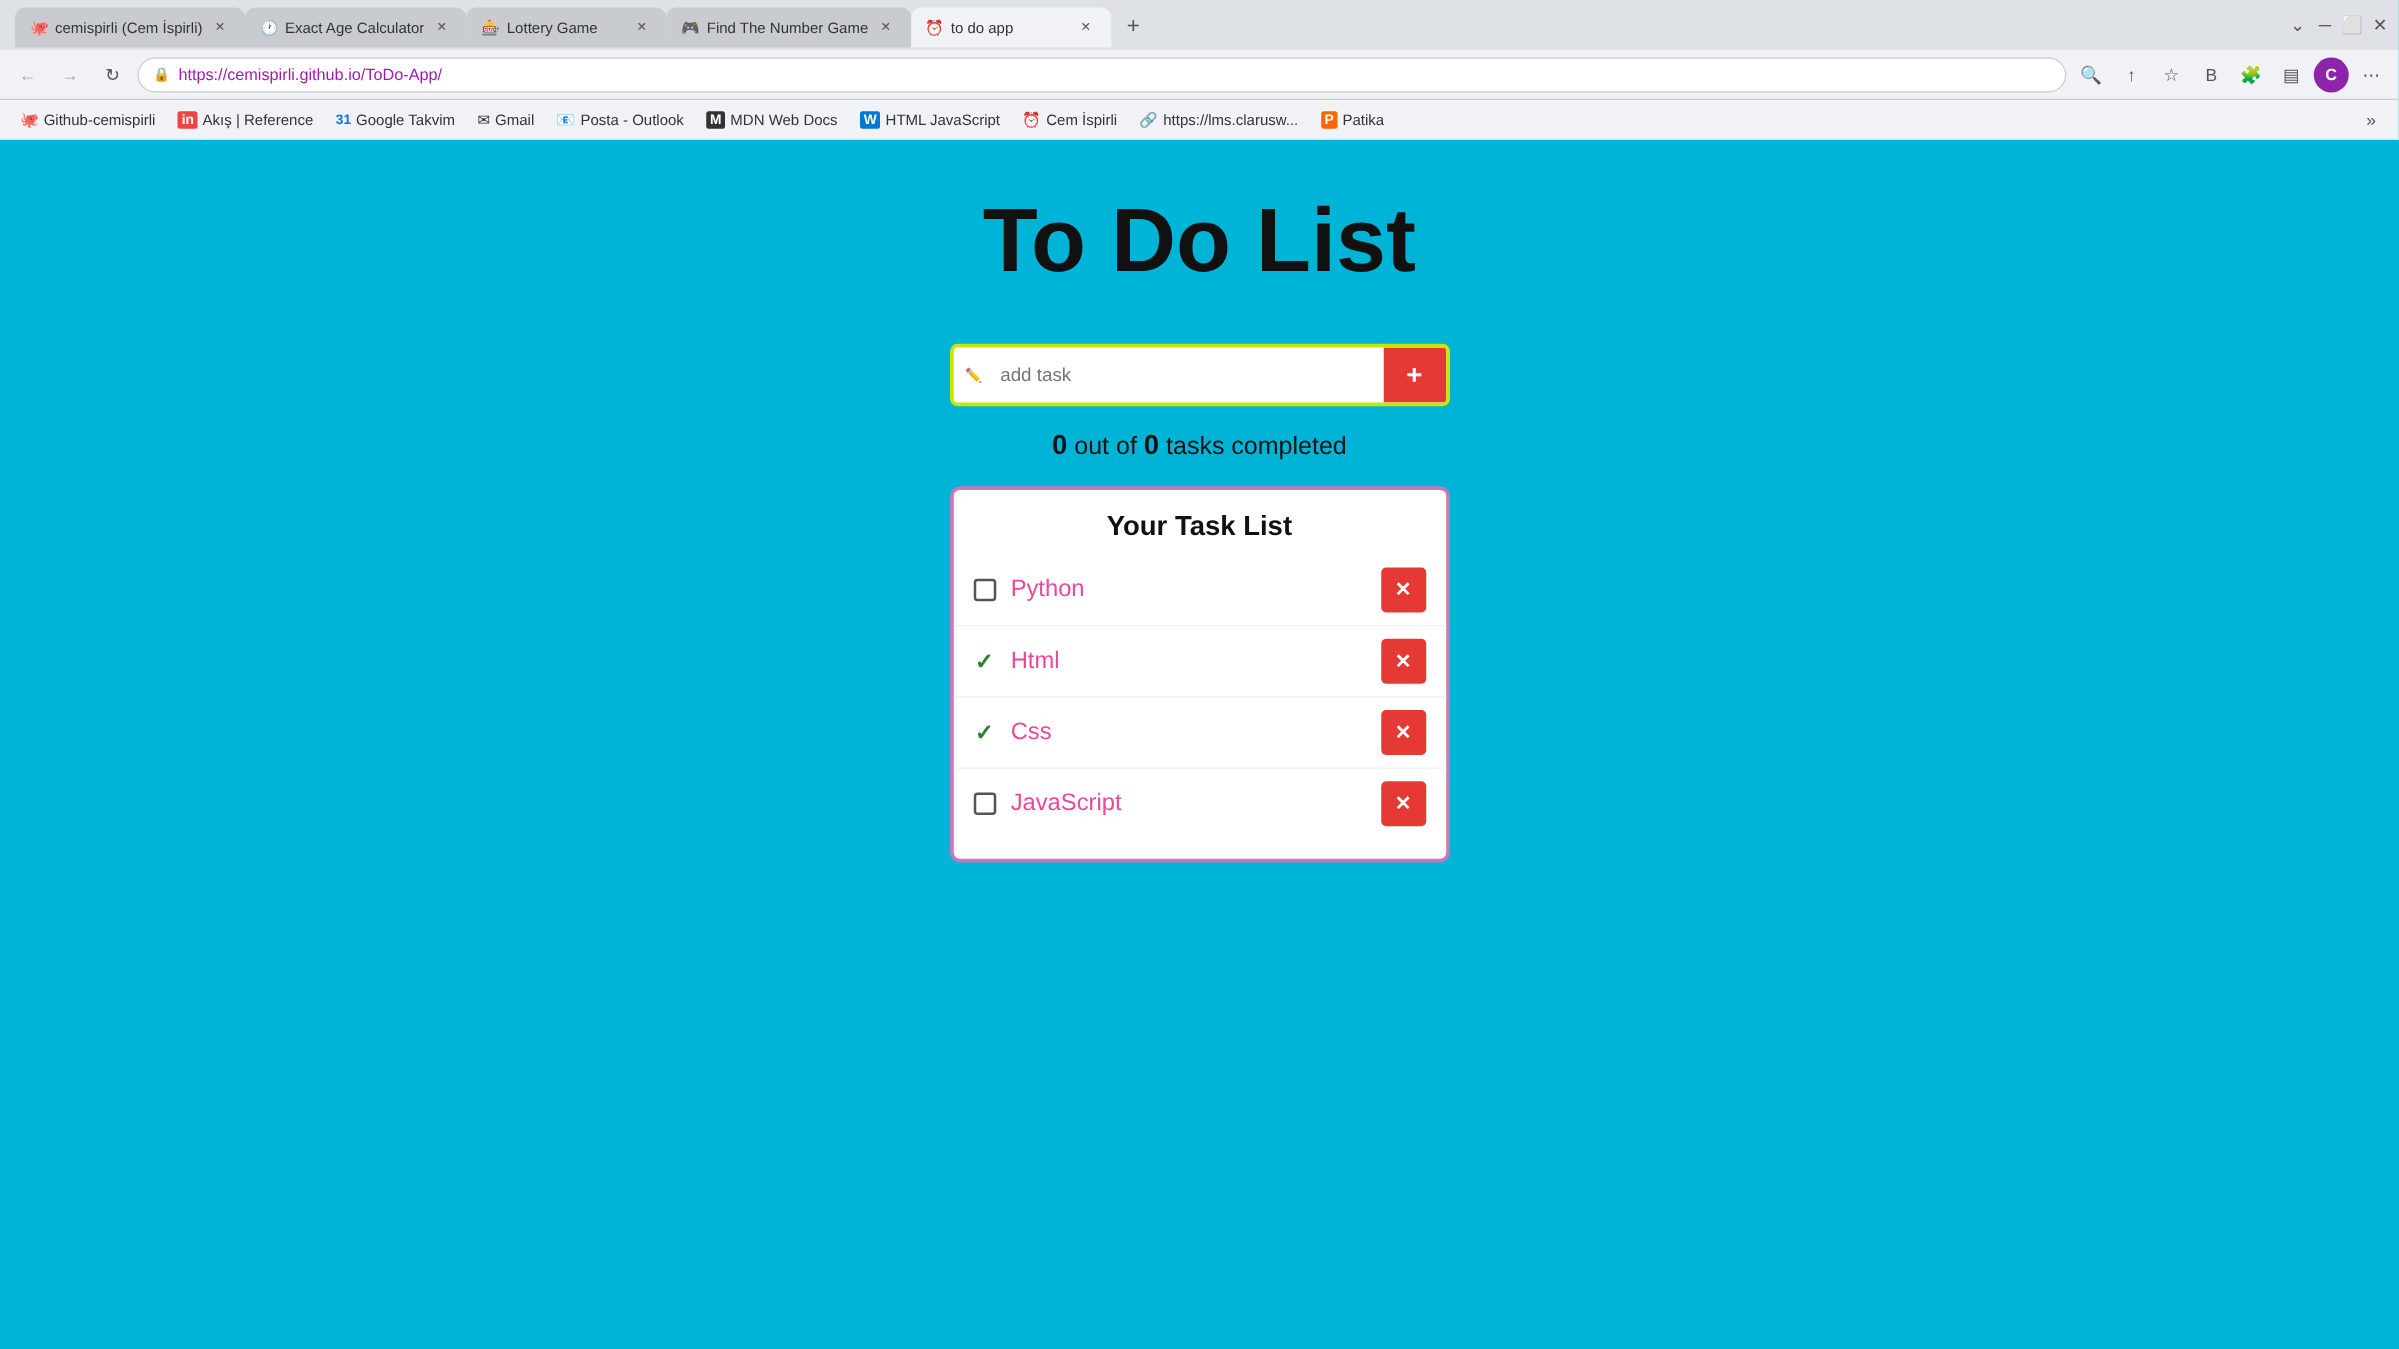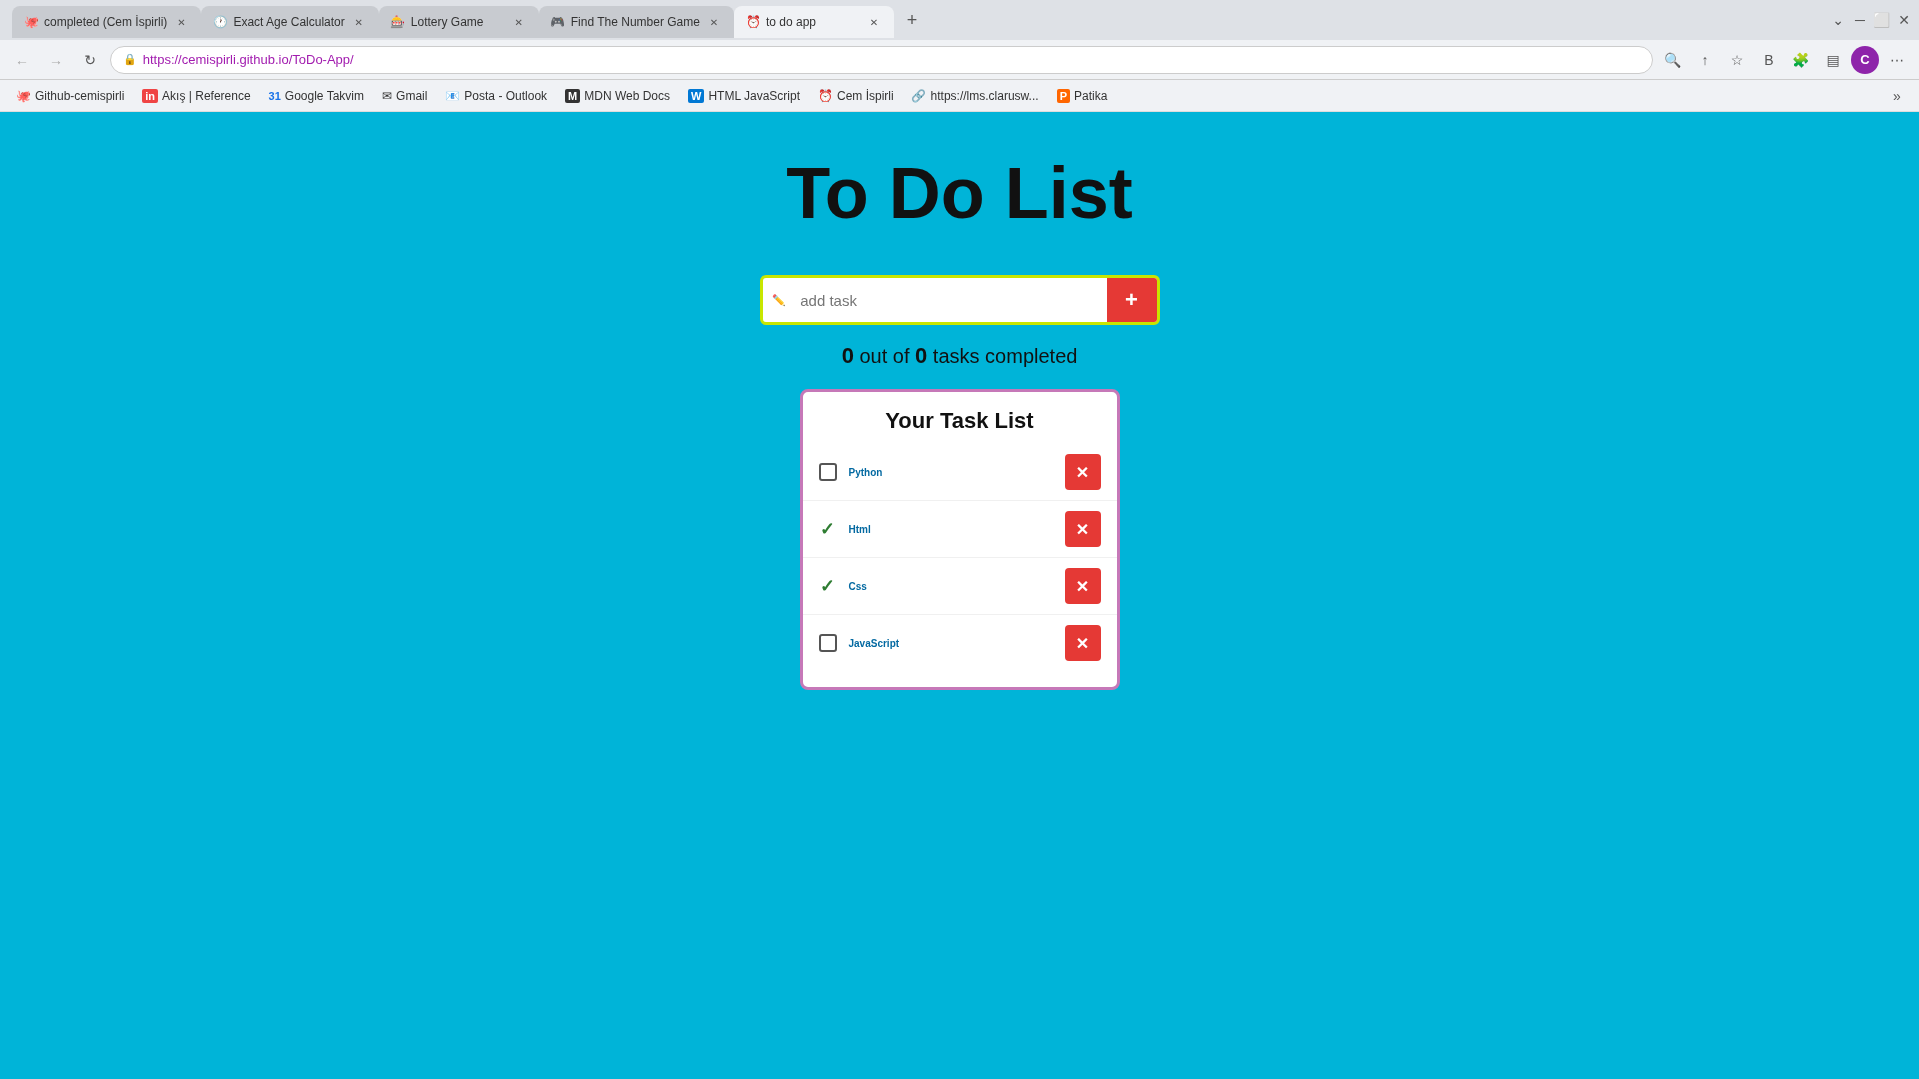--- a/index.html
+++ b/index.html
@@ -244,21 +244,21 @@
       margin-bottom: 20px;
       font-weight: normal;
     }
 
     .task-count strong {
       font-weight: 900;
       font-size: 22px;
     }
 
     .task-list-container {
-      width: 320px;
+      width: 400px;
       background: white;
       border: 3px solid #c678b8;
       border-radius: 8px;
       padding: 16px 0;
     }
 
     .task-list-title {
       text-align: center;
       font-size: 22px;
       font-weight: bold;
@@ -296,23 +296,22 @@
     }
 
     .checkmark {
       color: #2e7d32;
       font-size: 18px;
       font-weight: bold;
     }
 
     .task-label {
       flex: 1;
-      font-size: 10px;
-      color: #0369a1;
-      font-weight: bold;
+      font-size: 19px;
+      color: #ec4899;
     }
 
     .delete-btn {
       width: 36px;
       height: 36px;
       background: #e53935;
       border: none;
       border-radius: 4px;
       cursor: pointer;
       display: flex;
@@ -372,21 +371,21 @@
 </head>
 <body>
 
 <div class="browser-chrome">
 
   <div class="title-bar">
 
     <div class="tabs-bar" style="flex:1; display:flex; align-items:flex-end;">
       <div class="tab">
         <span class="tab-favicon">🐙</span>
-        <span class="tab-title">completed (Cem İspirli)</span>
+        <span class="tab-title">cemispirli (Cem İspirli)</span>
         <span class="tab-close">✕</span>
       </div>
       <div class="tab">
         <span class="tab-favicon">🕐</span>
         <span class="tab-title">Exact Age Calculator</span>
         <span class="tab-close">✕</span>
       </div>
       <div class="tab">
         <span class="tab-favicon">🎰</span>
         <span class="tab-title">Lottery Game</span>

